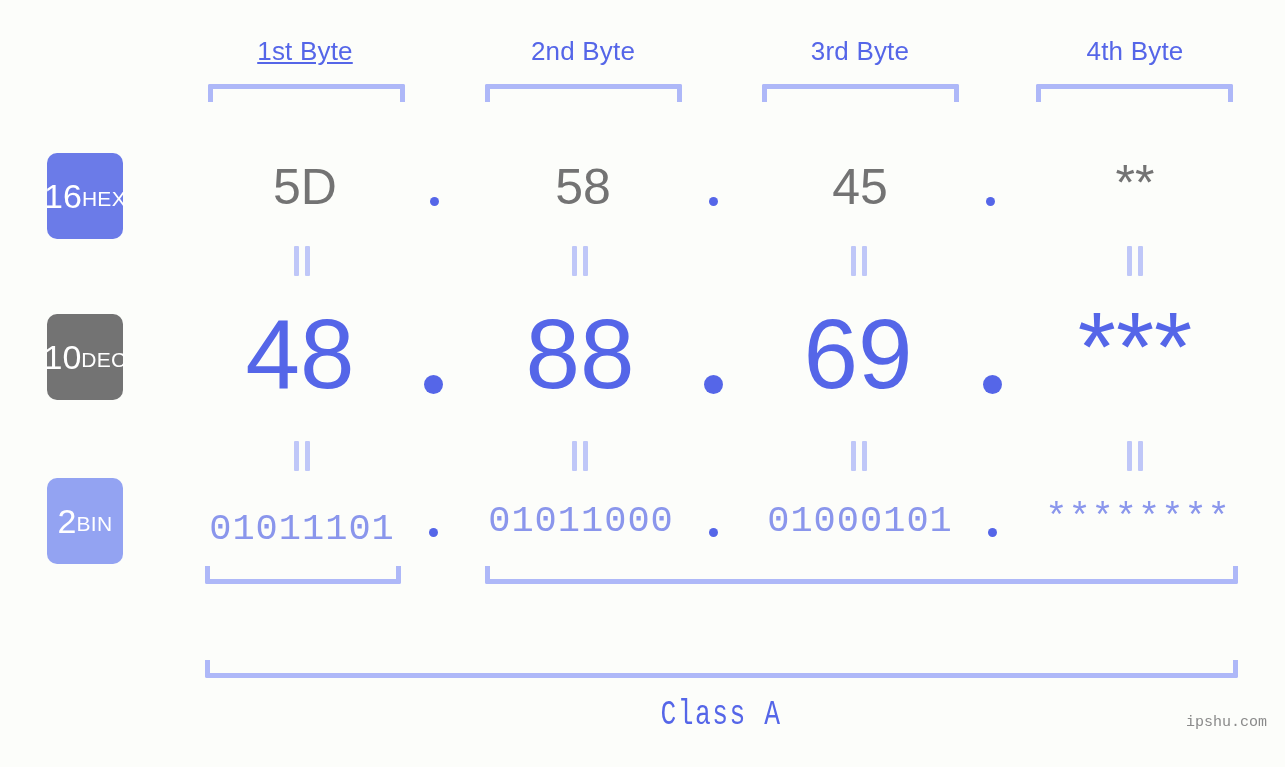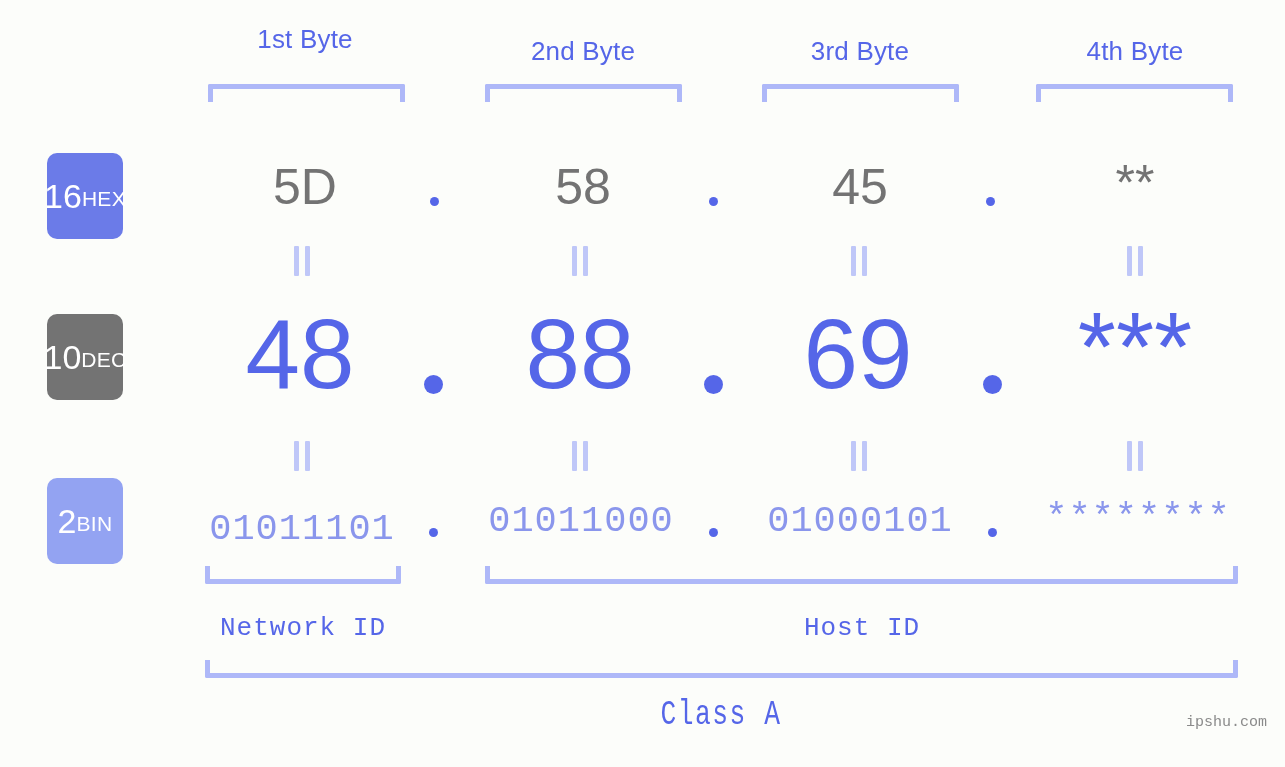--- a/index.html
+++ b/index.html
@@ -133,21 +133,21 @@
     font-size:15px;
     font-family:"Liberation Mono", monospace;
     white-space:nowrap;
   }
 </style>
 </head>
 <body>
 
 <div class="stage">
 
-  <div class="byte-label" style="left:205px;top:24px;width:200px;">1st Byte</div>
+  <div class="byte-label" style="left:205px;top:36px;width:200px;text-decoration:underline;">1st Byte</div>
   <div class="byte-label" style="left:483px;top:36px;width:200px;">2nd Byte</div>
   <div class="byte-label" style="left:760px;top:36px;width:200px;">3rd Byte</div>
   <div class="byte-label" style="left:1035px;top:36px;width:200px;">4th Byte</div>
 
   <div class="bracket-down" style="left:208px;top:84px;width:197px;"></div>
   <div class="bracket-down" style="left:485px;top:84px;width:197px;"></div>
   <div class="bracket-down" style="left:762px;top:84px;width:197px;"></div>
   <div class="bracket-down" style="left:1036px;top:84px;width:197px;"></div>
 
   <div class="badge" style="left:47px;top:153px;background:#6B7BE8;">
@@ -225,21 +225,19 @@
     <div class="cell" style="left:481px;top:503px;width:200px;">01011000</div>
     <div class="dot bin" style="left:709px;top:528px;"></div>
     <div class="cell" style="left:760px;top:503px;width:200px;">01000101</div>
     <div class="dot bin" style="left:988px;top:528px;"></div>
     <div class="cell" style="left:1038px;top:500px;width:200px;">********</div>
   </div>
 
   <div class="bracket-up" style="left:205px;top:566px;width:196px;"></div>
   <div class="bracket-up" style="left:485px;top:566px;width:753px;"></div>
 
-  <div class="idlabel" style="left:203px;top:613px;width:200px;">Network ID</div>
-  <div class="idlabel" style="left:762px;top:613px;width:200px;">Host ID</div>
 
   <div class="bracket-up" style="left:205px;top:660px;width:1033px;"></div>
   <div class="classlabel" style="left:521px;top:695px;width:400px;">Class A</div>
 
   <div class="watermark" style="left:1186px;top:714px;">ipshu.com</div>
 
 </div>
 
 </body></html>

